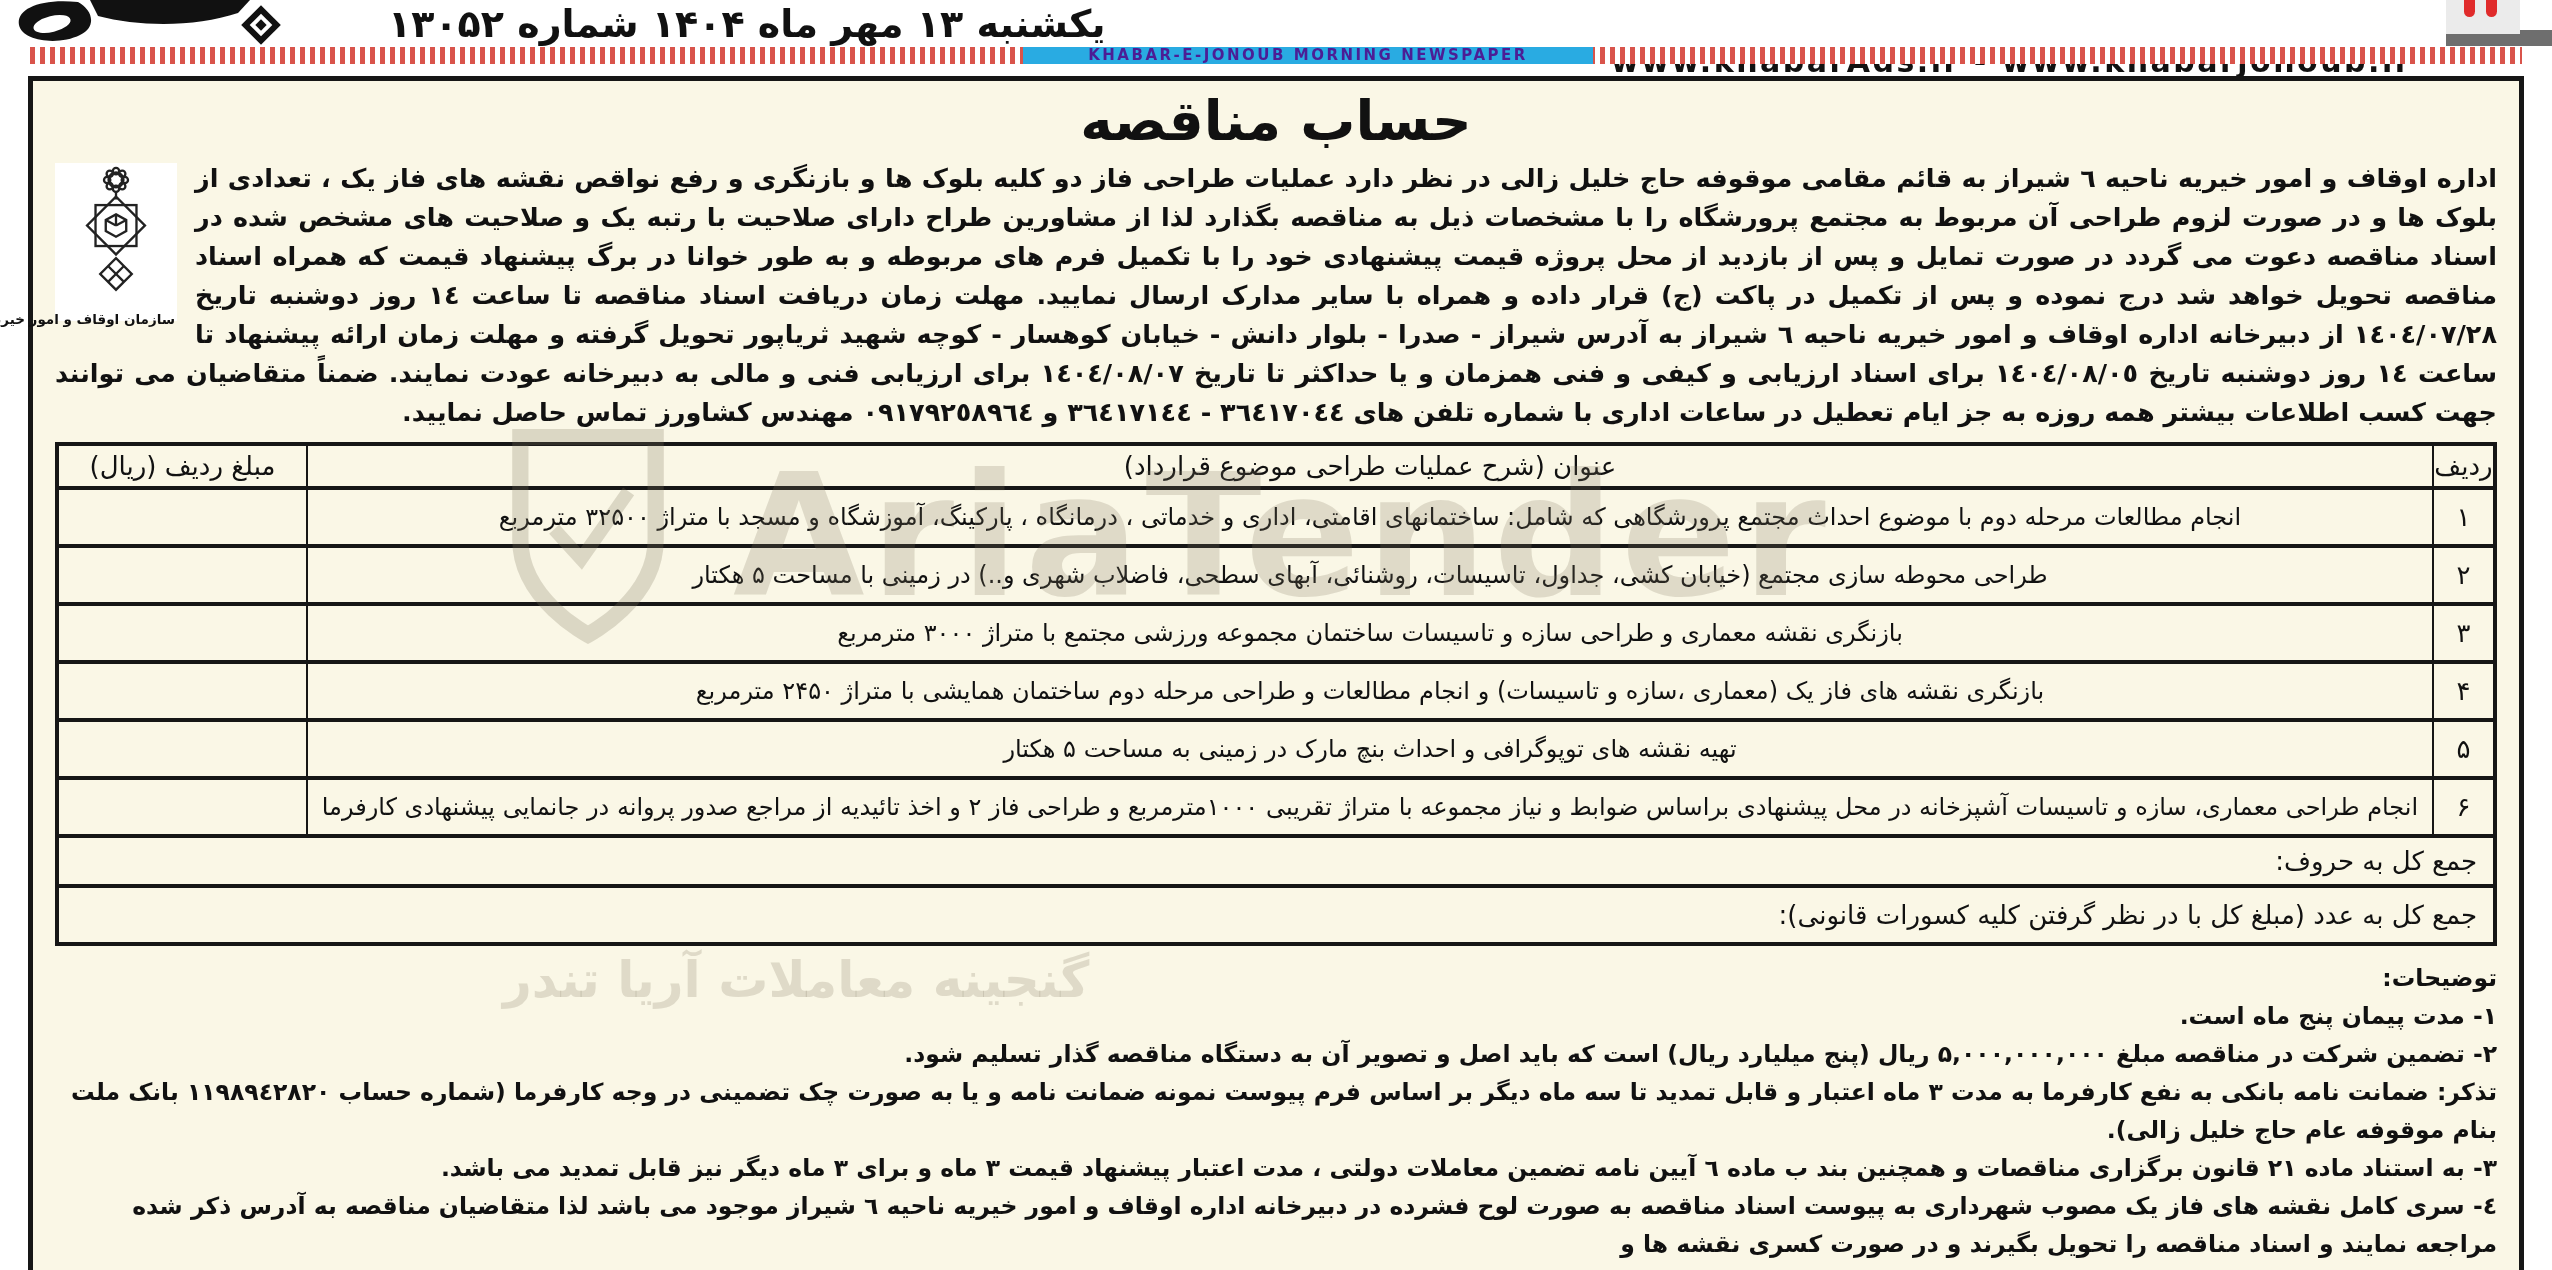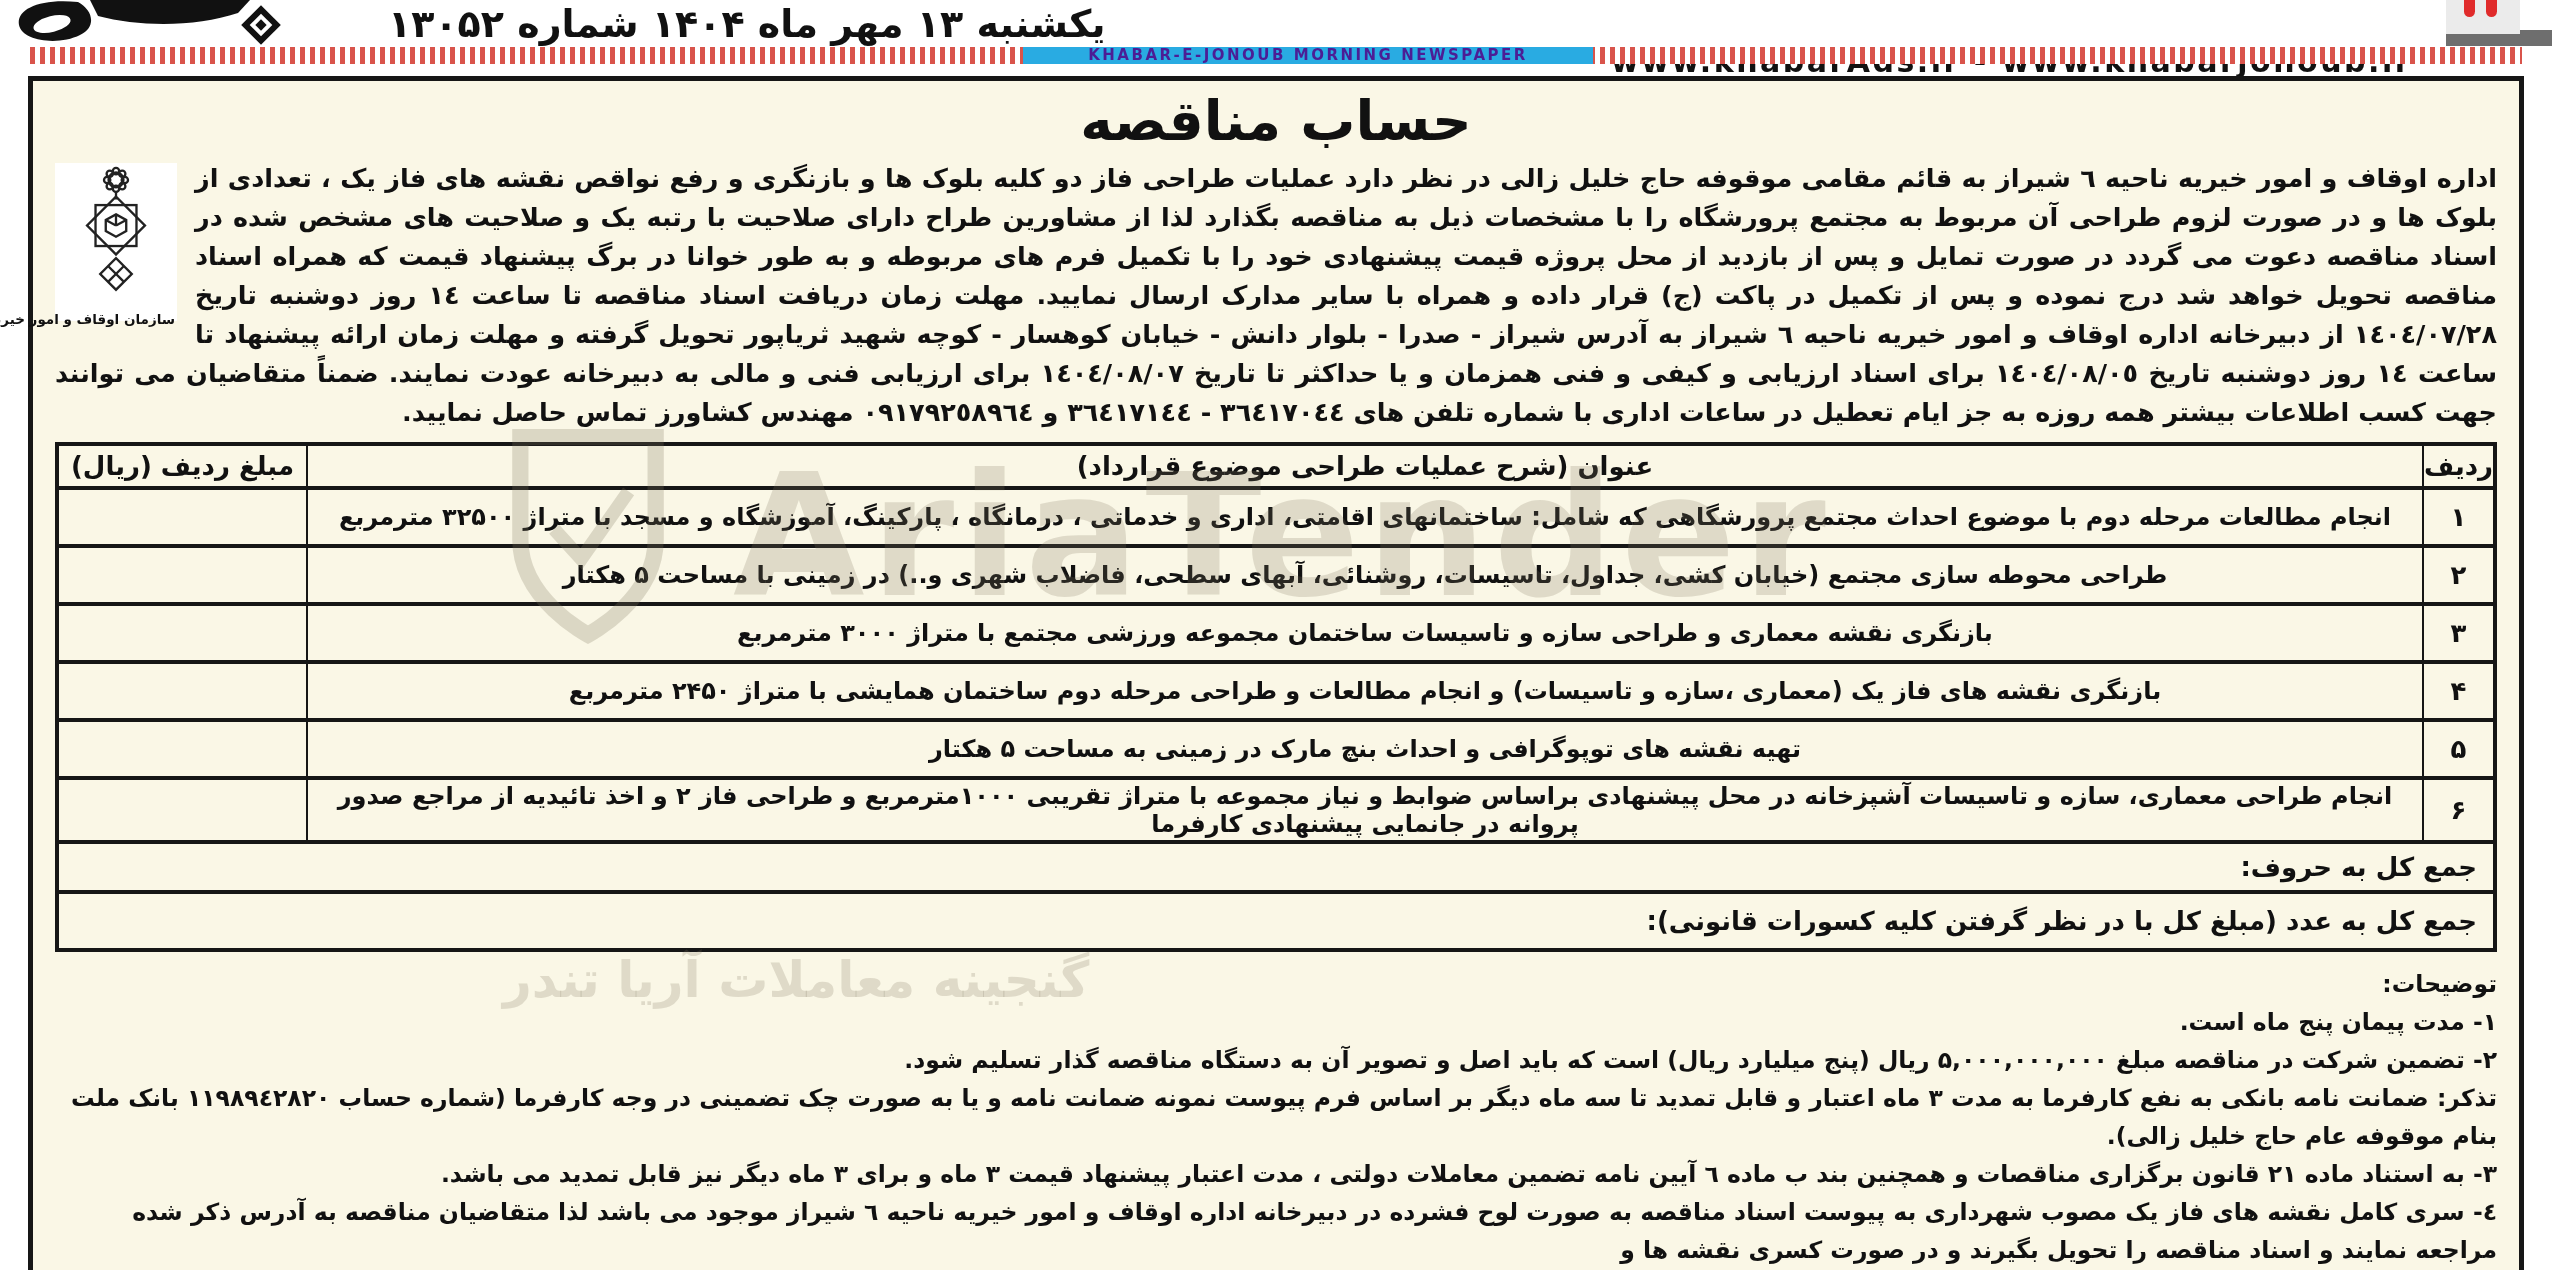--- a/index.html
+++ b/index.html
@@ -37,21 +37,21 @@
            font-size:25.5px; line-height:39px; font-weight:bold; }
   .logo-box { float:left; width:122px; height:158px; background:#ffffff;
               margin:4px 18px 4px 0; padding:3px 2px 2px; text-align:center; }
   .logo-box svg { display:block; margin:0 auto; }
   .logo-caption { font-size:13.5px; font-weight:bold; direction:rtl; white-space:nowrap; }
 
   
   table.tender-table { width:100%; border-collapse:collapse; direction:rtl;
                        margin-top:10px; border:4px solid #161616; }
   .tender-table th, .tender-table td { border:2.5px solid #161616;
-        border-top-width:4px; border-bottom-width:4px; font-weight:bold;margin-top:8px; }
+        border-top-width:4px; border-bottom-width:4px; font-weight:normal;margin-top:8px; }
   .tender-table thead th { height:44px; font-size:26px; text-align:center; }
   .c-row    { width:62px;  text-align:center; font-size:26px; }
   .c-amount { width:250px; }
   tbody.rows td { height:58px; text-align:center; font-size:24px; padding:2px 0; }
   tbody.rows td.c-row { font-size:26px; }
   tbody.summary td { text-align:right; padding:0 16px; font-size:26px; }
   td.sum-digits { height:58px; }
   td.sum-words  { height:50px; }
 
   

